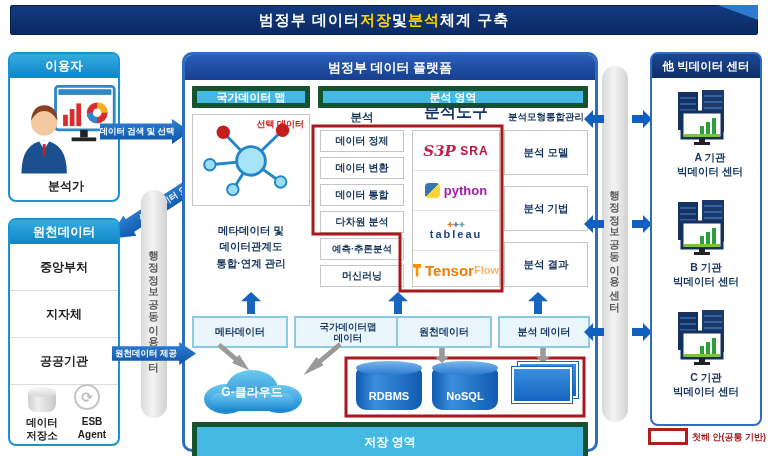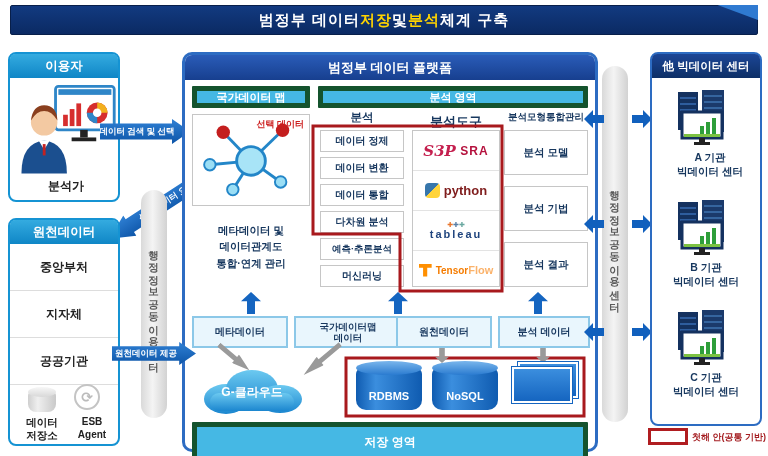--- a/index.html
+++ b/index.html
@@ -56,25 +56,25 @@
 
   .red-stroke{stroke:#a8191d;stroke-width:3;fill:none;}
   .legend-box{border:3px solid #b01d20;background:#fff;}
   .legend-text{color:#a51e22;font-weight:bold;font-size:9px;white-space:nowrap;}
 
   .logo-script{font-family:"DejaVu Serif","Liberation Serif",serif;font-style:italic;font-weight:bold;
                color:#c41f4e;font-size:15px;}
   .logo-sra{color:#b5123e;font-weight:bold;font-size:12px;letter-spacing:1px;}
   .py-ic{display:inline-block;width:15px;height:15px;border-radius:4px;margin-right:4px;
          background:linear-gradient(135deg,#3776ab 0 50%,#ffd43b 50% 100%);}
-  .py-txt{color:#7f1d1d;font-weight:bold;font-size:13px;}
+  .py-txt{color:#a21caf;font-weight:bold;font-size:13px;}
   .tab-txt{color:#1f447e;font-weight:bold;font-size:11px;letter-spacing:2px;}
   .tf-ic{display:inline-block;width:13px;height:13px;background:#ff8f00;margin-right:4px;
          clip-path:polygon(0 0,100% 0,100% 32%,66% 32%,66% 100%,34% 100%,34% 32%,0 32%);}
-  .tf-a{color:#f57c00;font-weight:bold;font-size:10px;}
+  .tf-a{color:#f57c00;font-weight:bold;font-size:15px;}
   .tf-b{color:#fbb26a;font-weight:bold;font-size:11px;}
 </style>
 </head>
 <body>
 
 <div id="stage">
 
   <div class="abs title-bar ctr">
     <span>범정부 데이터 </span>
     <span class="hl">저장</span>
@@ -155,21 +155,21 @@
     </svg>
   </div>
   <div class="abs navy" style="left:192px;top:222px;width:118px;text-align:center;font-size:10.5px;line-height:1.55;">
     <div>메타데이터 및</div>
     <div>데이터관계도</div>
     <div>통합·연계 관리</div>
   </div>
 
   <div class="abs cyanbar ctr" style="left:318px;top:86px;width:270px;height:22px;">분석 영역</div>
   <div class="abs ctr navy" style="left:318px;top:108px;width:88px;height:18px;font-size:11.5px;">분석</div>
-  <div class="abs ctr navy" style="left:412px;top:106px;width:88px;height:32px;font-size:13px;">분석도구</div>
+  <div class="abs ctr navy" style="left:412px;top:96px;width:88px;height:32px;font-size:16px;">분석도구</div>
   <div class="abs ctr navy" style="left:500px;top:108px;width:92px;height:18px;font-size:9.5px;">분석모형통합관리</div>
 
   <div class="abs wcell ctr" style="left:320px;top:130px;width:84px;height:22px;">데이터 정제</div>
   <div class="abs wcell ctr" style="left:320px;top:157px;width:84px;height:22px;">데이터 변환</div>
   <div class="abs wcell ctr" style="left:320px;top:184px;width:84px;height:22px;">데이터 통합</div>
   <div class="abs wcell ctr" style="left:320px;top:211px;width:84px;height:22px;">다차원 분석</div>
   <div class="abs wcell ctr" style="left:320px;top:238px;width:84px;height:22px;font-size:9.5px;">예측·추론분석</div>
   <div class="abs wcell ctr" style="left:320px;top:265px;width:84px;height:22px;">머신러닝</div>
 
   <div class="abs" style="left:412px;top:130px;width:88px;height:157px;border:1px solid #c6c6c6;background:#fff;">

